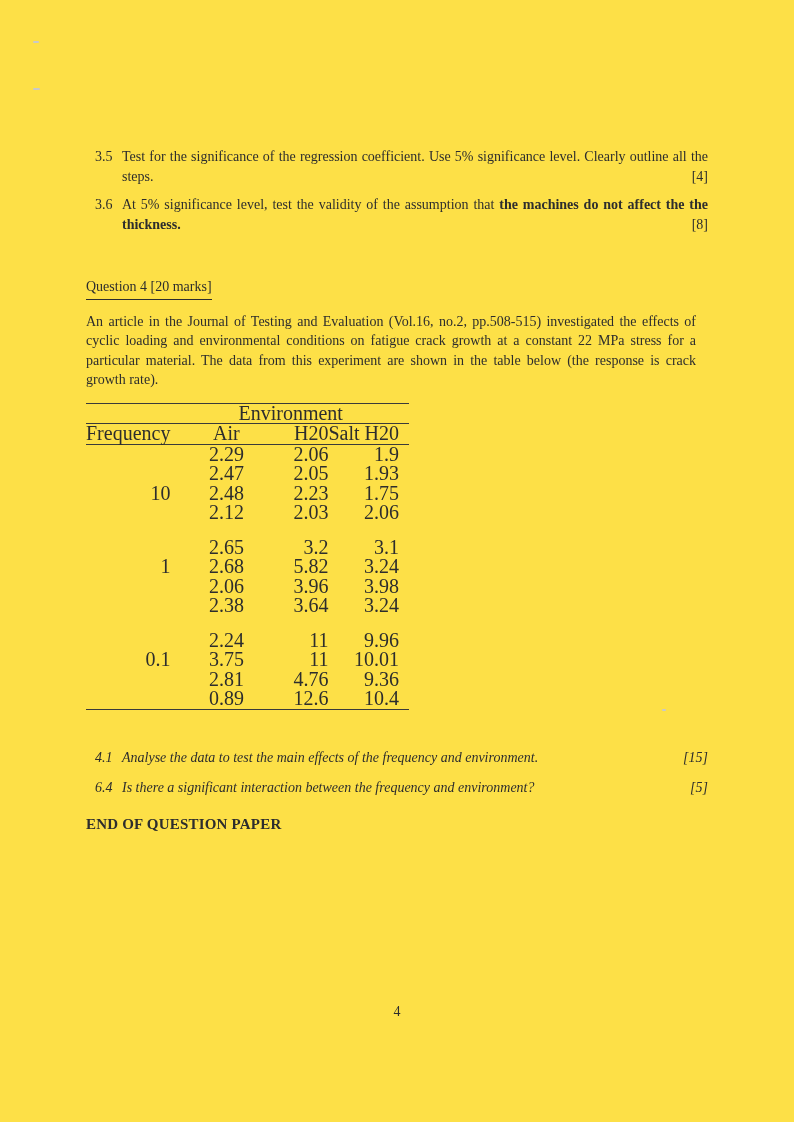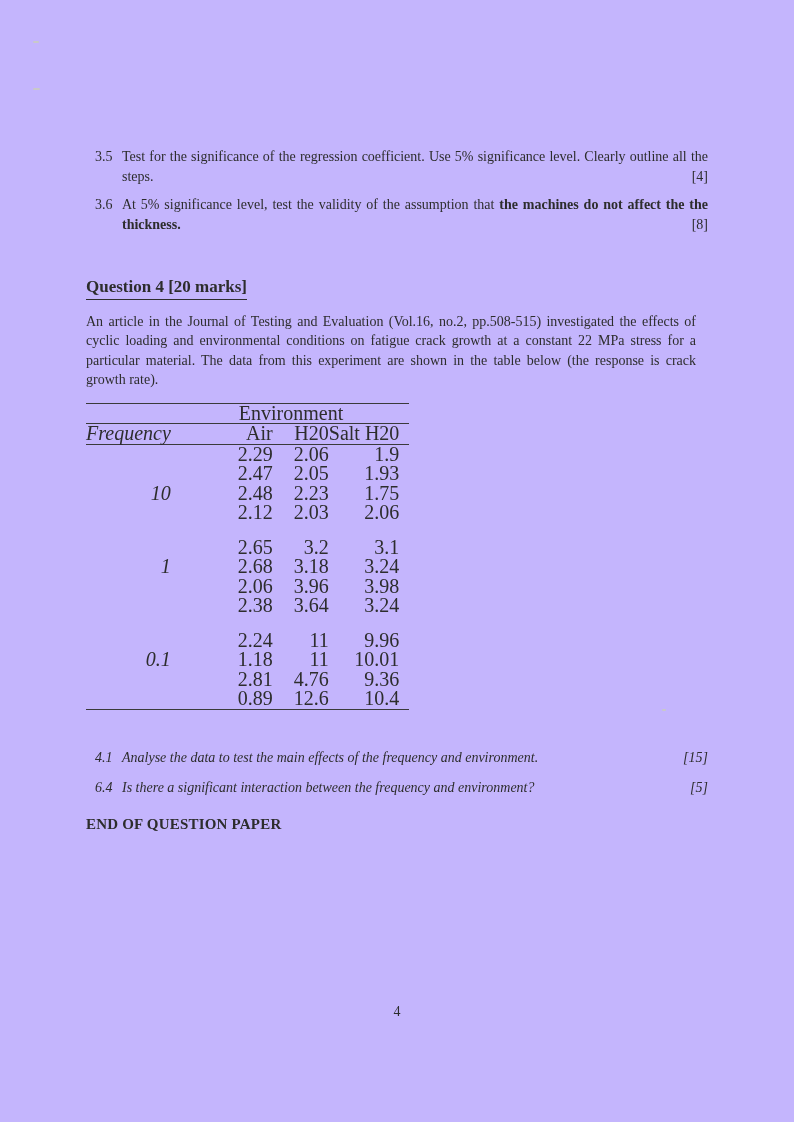--- a/index.html
+++ b/index.html
@@ -5,21 +5,21 @@
   html, body {
     margin: 0;
     padding: 0;
     background: #ffffff;
   }
   .page {
     position: relative;
     width: 794px;
     height: 1122px;
     box-sizing: border-box;
-    background: #c4b5fd;
+    background: #fde047;
     color: #2d2d2d;
     font-family: "Liberation Serif", "DejaVu Serif", serif;
     font-size: 14px;
     line-height: 19.5px;
     padding: 147px 86px 0 86px;
     overflow: hidden;
   }
 
   
   .q-item {
@@ -37,22 +37,22 @@
   .q-marks {
     position: absolute;
     right: 0;
     bottom: 0;
     text-indent: 0;
   }
   .bold { font-weight: bold; }
 
   .q4-heading {
     margin-top: 43px;
-    font-weight: bold;
-    font-size: 17px;
+    font-weight: normal;
+    font-size: 14px;
   }
   .q4-heading span {
     display: inline-block;
     border-bottom: 1.5px solid #2d2d2d;
     padding-bottom: 2px;
   }
 
   .intro {
     margin: 12px 12px 0 0;
     text-align: justify;
@@ -68,22 +68,22 @@
   }
   .crack-table td, .crack-table th {
     font-weight: normal;
     padding: 0;
     height: 18.5px;
     white-space: nowrap;
   }
   .crack-table tr.rule-row td, .crack-table tr.rule-row th {
     border-bottom: 1.6px solid #3a3a3a;
   }
-  .crack-table .c0 { width: 78px;  text-align: right; padding-right: 2px; font-style: italic; }
-  .crack-table .c1 { width: 92px;  text-align: right;  padding-left: 8px; }
+  .crack-table .c0 { width: 78px;  text-align: right; padding-right: 2px; }
+  .crack-table .c1 { width: 92px;  text-align: center;  padding-left: 8px; }
   .crack-table .c2 { width: 56px;  text-align: right; padding-right: 0; }
   .crack-table .c3 { width: 66px;  text-align: right; padding-right: 10px; }
   .crack-table .env-span { text-align: center; padding: 0; }
   .crack-table tr.spacer td { height: 15px; }
 
   .sub-questions { margin-top: 38px; font-style: italic; }
   .sub-questions .q-item { margin-bottom: 11px; }
 
   .end-line {
     margin-top: 17px;
@@ -179,21 +179,21 @@
         </tr>
         <tr>
           <td class="c0"></td>
           <td class="c1">2.65</td>
           <td class="c2">3.2</td>
           <td class="c3">3.1</td>
         </tr>
         <tr>
           <td class="c0">1</td>
           <td class="c1">2.68</td>
-          <td class="c2">3.18</td>
+          <td class="c2">5.82</td>
           <td class="c3">3.24</td>
         </tr>
         <tr>
           <td class="c0"></td>
           <td class="c1">2.06</td>
           <td class="c2">3.96</td>
           <td class="c3">3.98</td>
         </tr>
         <tr>
           <td class="c0"></td>
@@ -205,21 +205,21 @@
           <td colspan="4"></td>
         </tr>
         <tr>
           <td class="c0"></td>
           <td class="c1">2.24</td>
           <td class="c2">11</td>
           <td class="c3">9.96</td>
         </tr>
         <tr>
           <td class="c0">0.1</td>
-          <td class="c1">1.18</td>
+          <td class="c1">3.75</td>
           <td class="c2">11</td>
           <td class="c3">10.01</td>
         </tr>
         <tr>
           <td class="c0"></td>
           <td class="c1">2.81</td>
           <td class="c2">4.76</td>
           <td class="c3">9.36</td>
         </tr>
         <tr>

